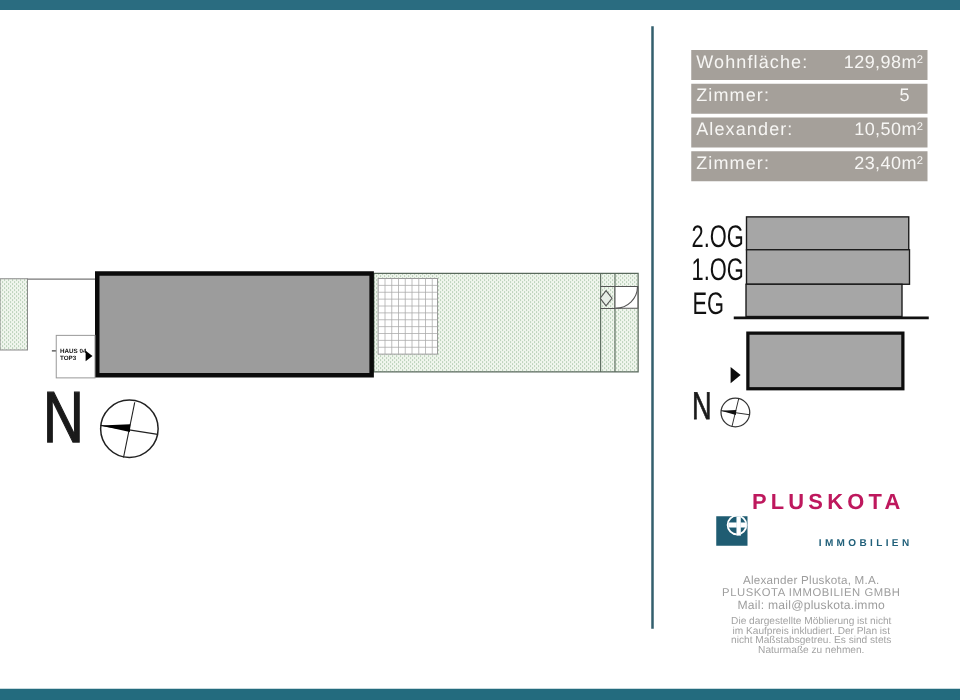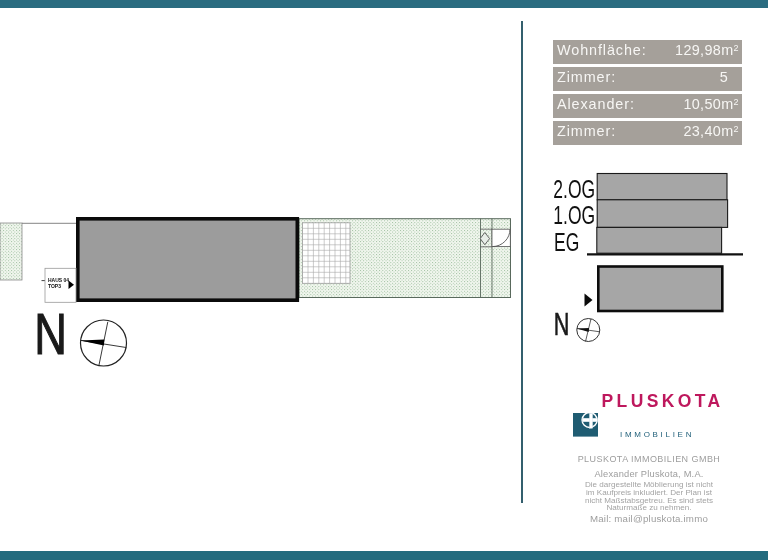--- a/index.html
+++ b/index.html
@@ -131,25 +131,25 @@
   <rect x="8" y="8" width="25" height="23.6" fill="#1f5c72"></rect>
   <circle cx="24.6" cy="15" r="7.5" fill="none" stroke="#ffffff" stroke-width="1.5"></circle>
   <g stroke="#cfe2ea" stroke-width="0.4" fill="#ffffff">
     <rect x="17.6" y="13.2" width="14.6" height="3.6"></rect>
     <rect x="24.4" y="8.3" width="3.2" height="15"></rect>
   </g>
 </svg>
 
 <div class="abs" style="left:601.5px;top:391px;font-size:17.5px;font-weight:bold;letter-spacing:3.4px;color:#be185d;">PLUSKOTA</div>
 
-<div class="abs" style="left:620px;top:429.5px;font-size:8px;font-weight:normal;letter-spacing:2.7px;color:#21607a;">IMMOBILIEN</div>
+<div class="abs" style="left:655px;top:429.5px;font-size:8px;font-weight:bold;letter-spacing:2.7px;color:#21607a;">IMMOBILIEN</div>
 
 <div class="abs" style="left:531px;top:454.2px;width:236px;text-align:center;color:#9d9d9d;">
 
+  <div style="font-size:9.3px;margin-top:4.6px;letter-spacing:0.2px;">Alexander Pluskota, M.A.</div>
+
   <div style="font-size:9px;letter-spacing:0.45px;">PLUSKOTA IMMOBILIEN GMBH</div>
 
-  <div style="font-size:9.3px;margin-top:4.6px;letter-spacing:0.2px;">Alexander Pluskota, M.A.</div>
 
+  <div style="font-size:9.7px;margin-top:0.6px;letter-spacing:0.2px;">Mail: mail@pluskota.immo</div>
 
   <div style="font-size:8.1px;line-height:7.7px;margin-top:2.6px;color:#a3a3a3;">Die dargestellte Möblierung ist nicht<br>im Kaufpreis inkludiert. Der Plan ist<br>nicht Maßstabsgetreu. Es sind stets<br>Naturmaße zu nehmen.</div>
-
-  <div style="font-size:9.7px;margin-top:0.6px;letter-spacing:0.2px;">Mail: mail@pluskota.immo</div>
 </div>
 
 </body></html>

